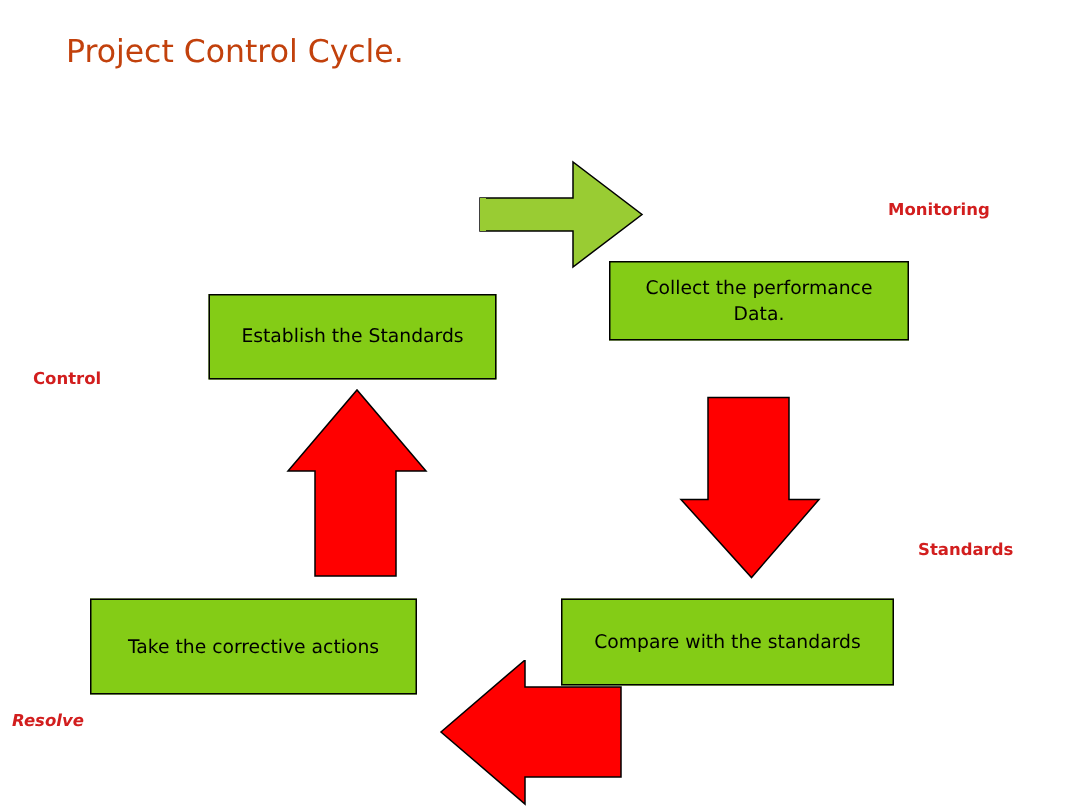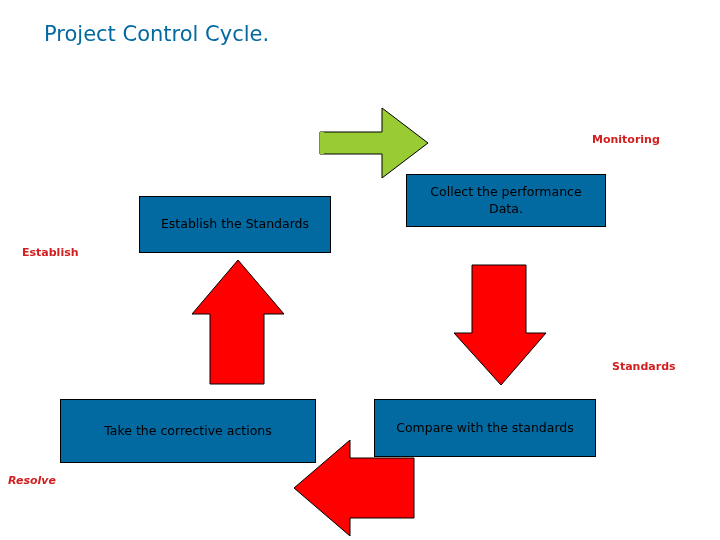--- a/index.html
+++ b/index.html
@@ -19,54 +19,54 @@
     left: 0;
     top: 0;
     width: 720px;
     height: 540px;
   }
   .title {
     position: absolute;
     left: 44px;
     top: 22px;
     font-size: 21px;
-    color: #0369a1;
+    color: #c2410c;
     font-family: "DejaVu Sans", sans-serif;
     white-space: nowrap;
   }
   .label-red {
     position: absolute;
     color: #d21e1e;
     font-size: 11px;
     font-weight: bold;
     font-family: "DejaVu Sans", sans-serif;
     white-space: nowrap;
   }
   .box {
     position: absolute;
-    background: #0369a1;
+    background: #84cc16;
     border: 1px solid #000000;
     color: #000000;
     font-size: 12.5px;
     font-family: "DejaVu Sans", sans-serif;
     display: flex;
     align-items: center;
     justify-content: center;
     text-align: center;
     line-height: 1.35;
     box-sizing: border-box;
     padding: 2px 6px;
   }
   .arrow {
     position: absolute;
   }
   #box-establish  { left: 139px; top: 196px; width: 192px; height: 57px; }
   #box-collect    { left: 406px; top: 174px; width: 200px; height: 53px; }
   #box-compare    { left: 374px; top: 399px; width: 222px; height: 58px; }
-  #box-corrective { left: 60px;  top: 399px; width: 256px; height: 64px; }
+  #box-corrective { left: 60px;  top: 399px; width: 218px; height: 64px; }
 
   #label-monitoring { left: 592px; top: 133px; }
   #label-feedback   { left: 22px;  top: 246px; }
   #label-evaluation { left: 612px; top: 360px; }
   #label-resolve    { left: 8px;   top: 474px; font-style: italic; }
 </style>
 </head>
 <body>
 
 <div id="stage">
@@ -94,19 +94,19 @@
   <div class="box" id="box-establish">Establish  the Standards</div>
 
   <div class="box" id="box-collect">Collect the performance Data.</div>
 
   <div class="box" id="box-compare">Compare with the standards</div>
 
   <div class="box" id="box-corrective">Take the corrective actions</div>
 
   <div class="label-red" id="label-monitoring">Monitoring</div>
 
-  <div class="label-red" id="label-feedback">Establish</div>
+  <div class="label-red" id="label-feedback">Control</div>
 
   <div class="label-red" id="label-evaluation">Standards</div>
 
   <div class="label-red" id="label-resolve">Resolve</div>
 
 </div>
 
 </body></html>

